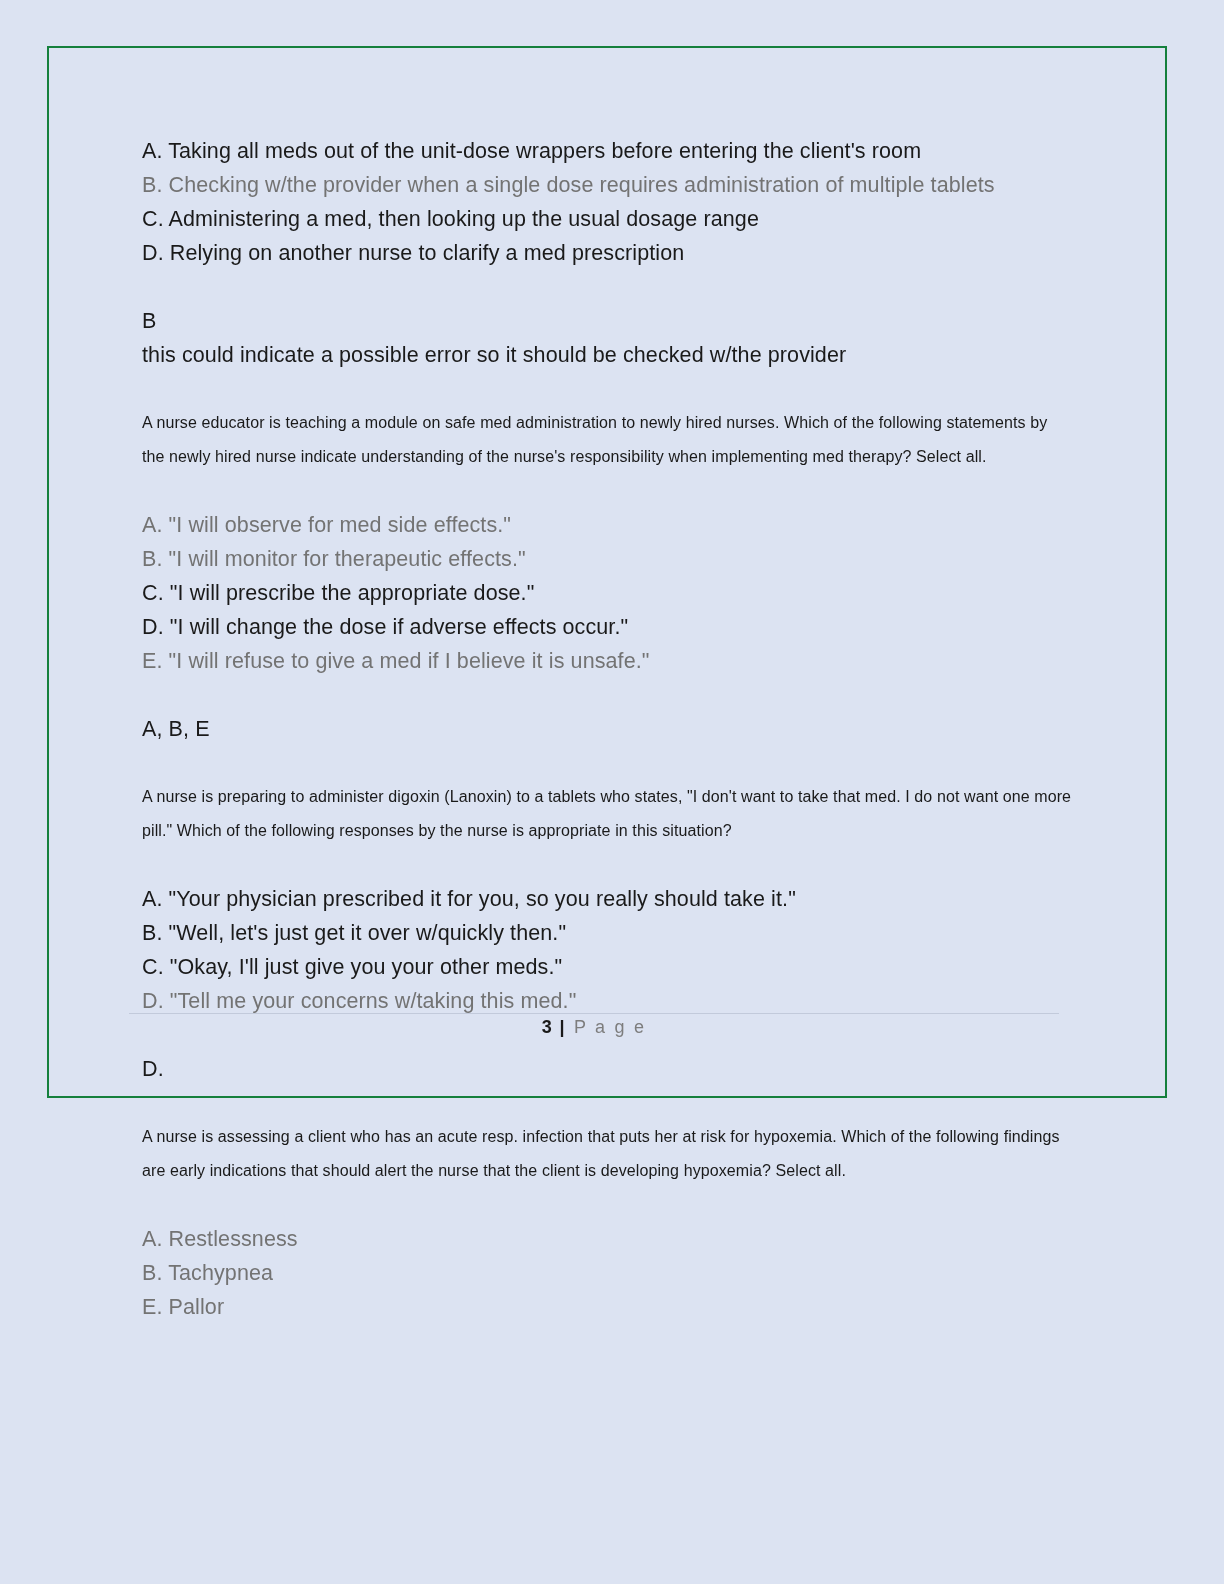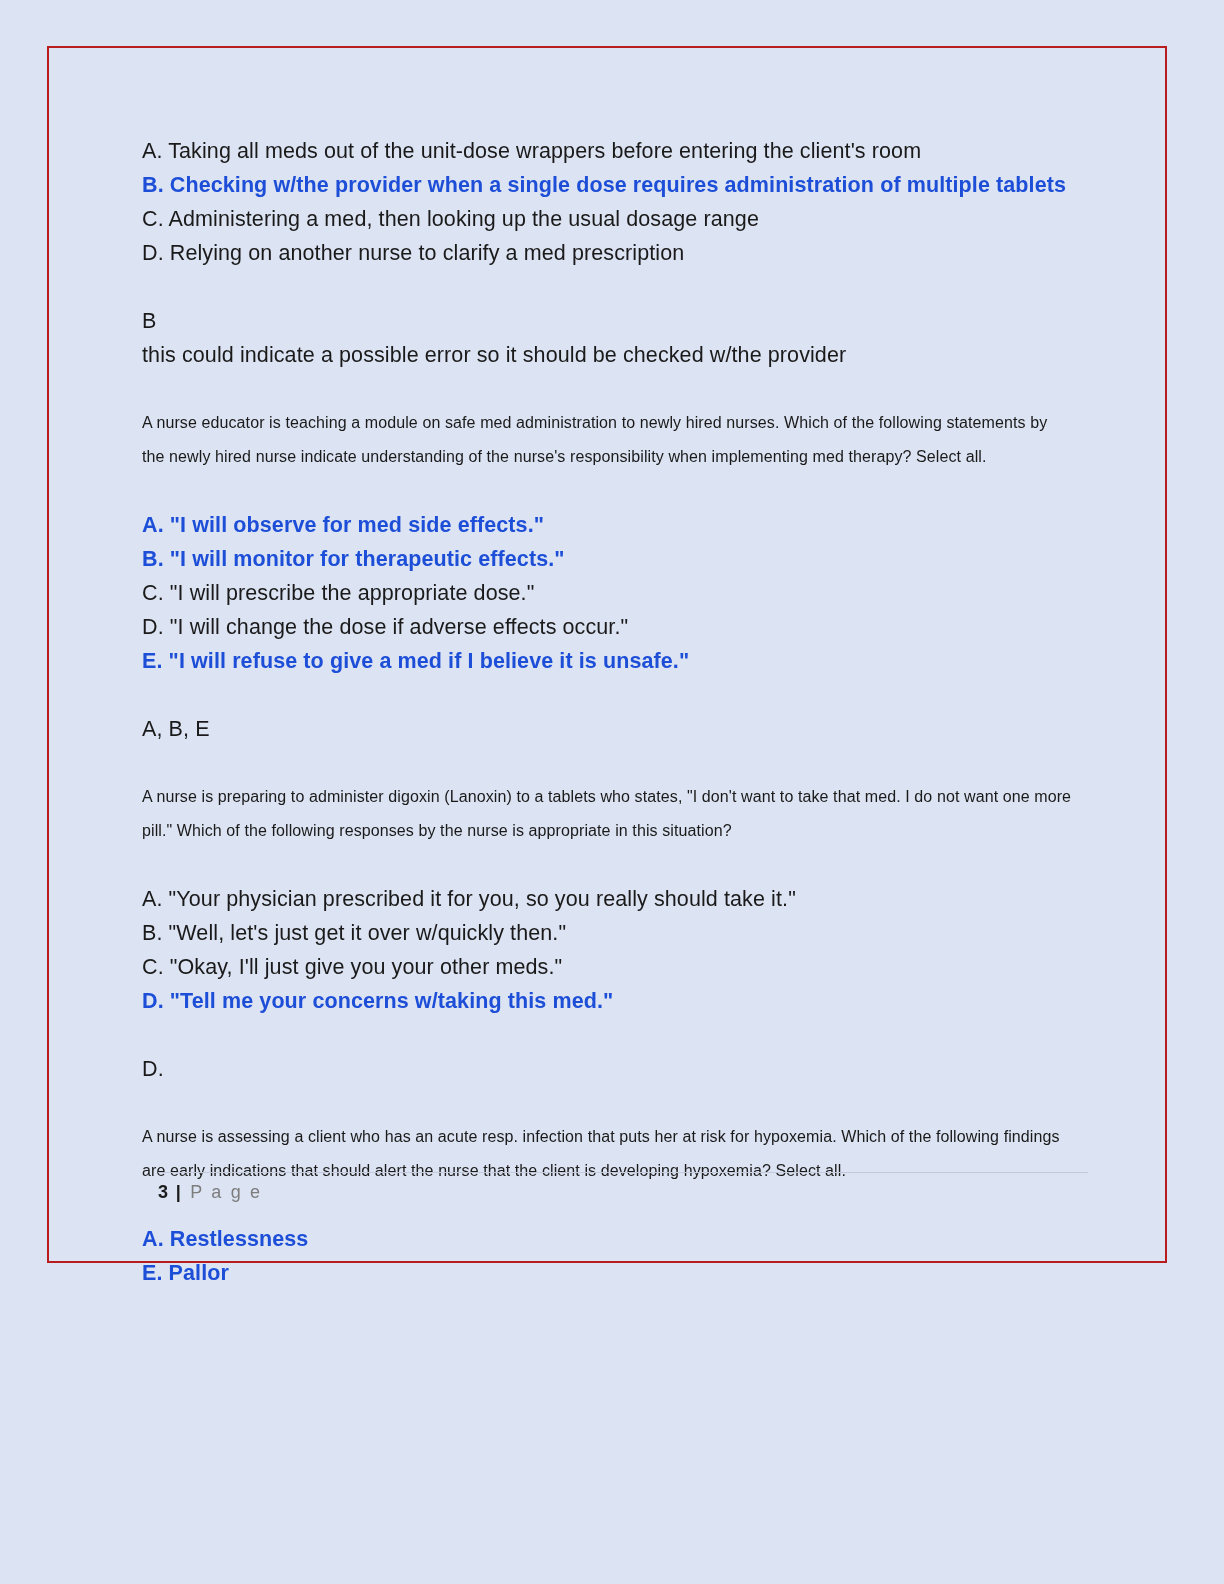--- a/index.html
+++ b/index.html
@@ -11,22 +11,22 @@
     height: 1584px;
     background: #dce3f2;
     font-family: "Liberation Sans", sans-serif;
     overflow: hidden;
   }
   .page {
     position: absolute;
     top: 46px;
     left: 47px;
     width: 1120px;
-    height: 1217px;
-    border: 2px solid #b91c1c;
+    height: 1052px;
+    border: 2px solid #15803d;
     background: #dce3f2;
     box-sizing: border-box;
   }
   .content {
     position: absolute;
     top: 86px;
     left: 93px;
     width: 930px;
   }
   .blk {
@@ -38,31 +38,31 @@
     color: #1a1a1a;
     letter-spacing: 0.1px;
   }
   .para {
     font-size: 16px;
     line-height: 34px;
     color: #1a1a1a;
     letter-spacing: 0.1px;
   }
   .red {
-    color: #1d4ed8;
-    font-weight: bold;
+    color: #737373;
   }
   .gap-sm { height: 12px; }
   .footer {
     position: absolute;
-    left: 109px;
+    left: 80px;
     bottom: 58px;
     width: 930px;
     border-top: 1px solid #c2cadb;
-    padding-top: 9px;
+    padding-top: 3px;
+    text-align: center;
   }
   .footer-text {
     font-size: 18px;
     color: #7d7d7d;
     letter-spacing: 2.2px;
     font-family: "Liberation Sans", sans-serif;
   }
   .footer-num {
     color: #1a1a1a;
     font-weight: bold;
@@ -140,20 +140,21 @@
     <div class="gap-sm"></div>
 
     <div class="blk">
       <div class="para">A nurse is assessing a client who has an acute resp. infection that puts her at risk for hypoxemia. Which of the following findings are early indications that should alert the nurse that the client is developing hypoxemia? Select all.</div>
     </div>
 
     <div class="gap-sm"></div>
 
     <div class="blk">
       <div class="line red">A. Restlessness</div>
+      <div class="line red">B. Tachypnea</div>
       <div class="line red">E. Pallor</div>
     </div>
 
   </div>
 
   <div class="footer">
     <span class="footer-text">
       <span class="footer-num">3</span>
       <span class="footer-sep">|</span>
       <span>P a g e</span>

